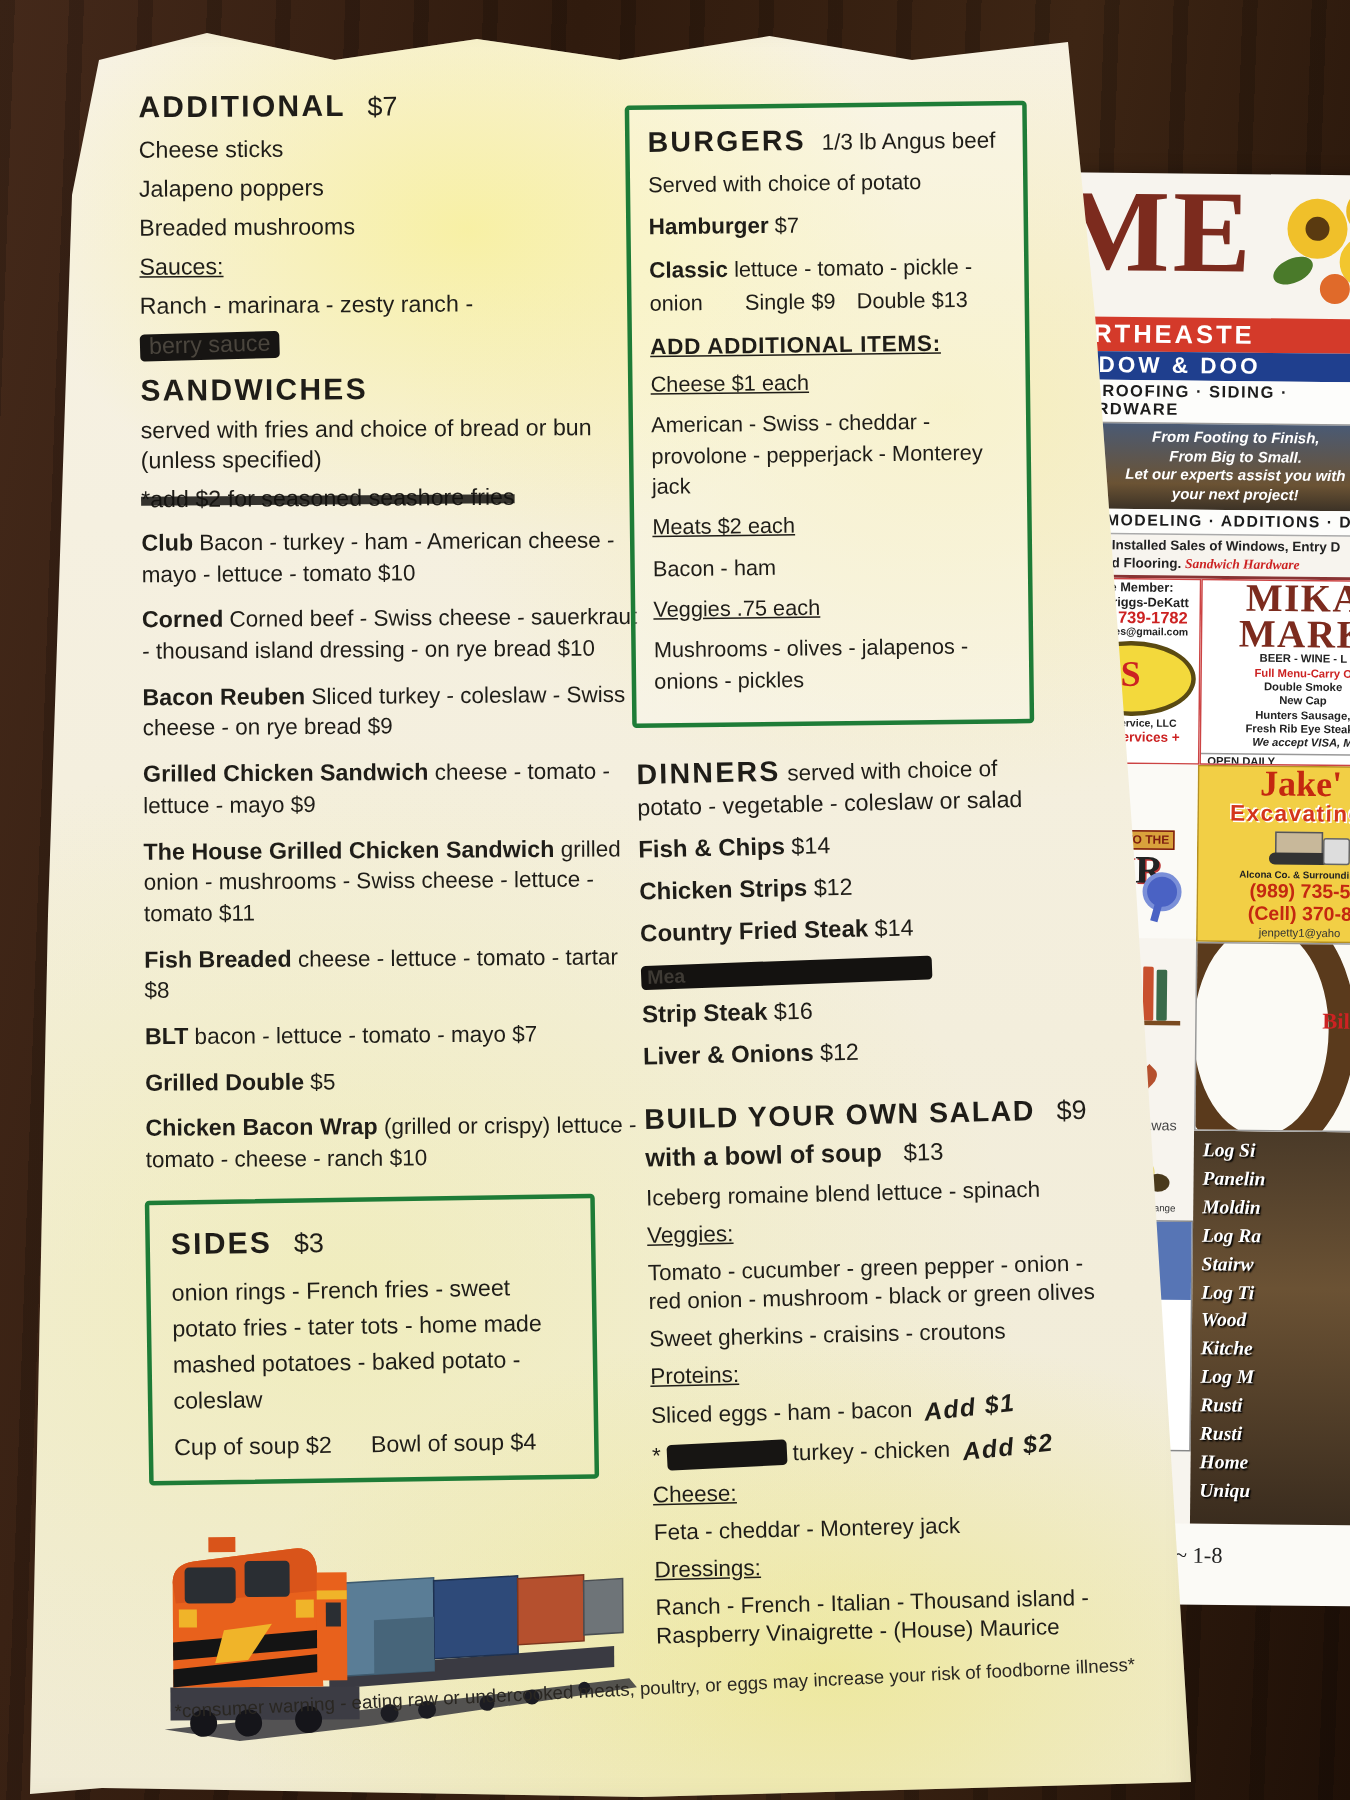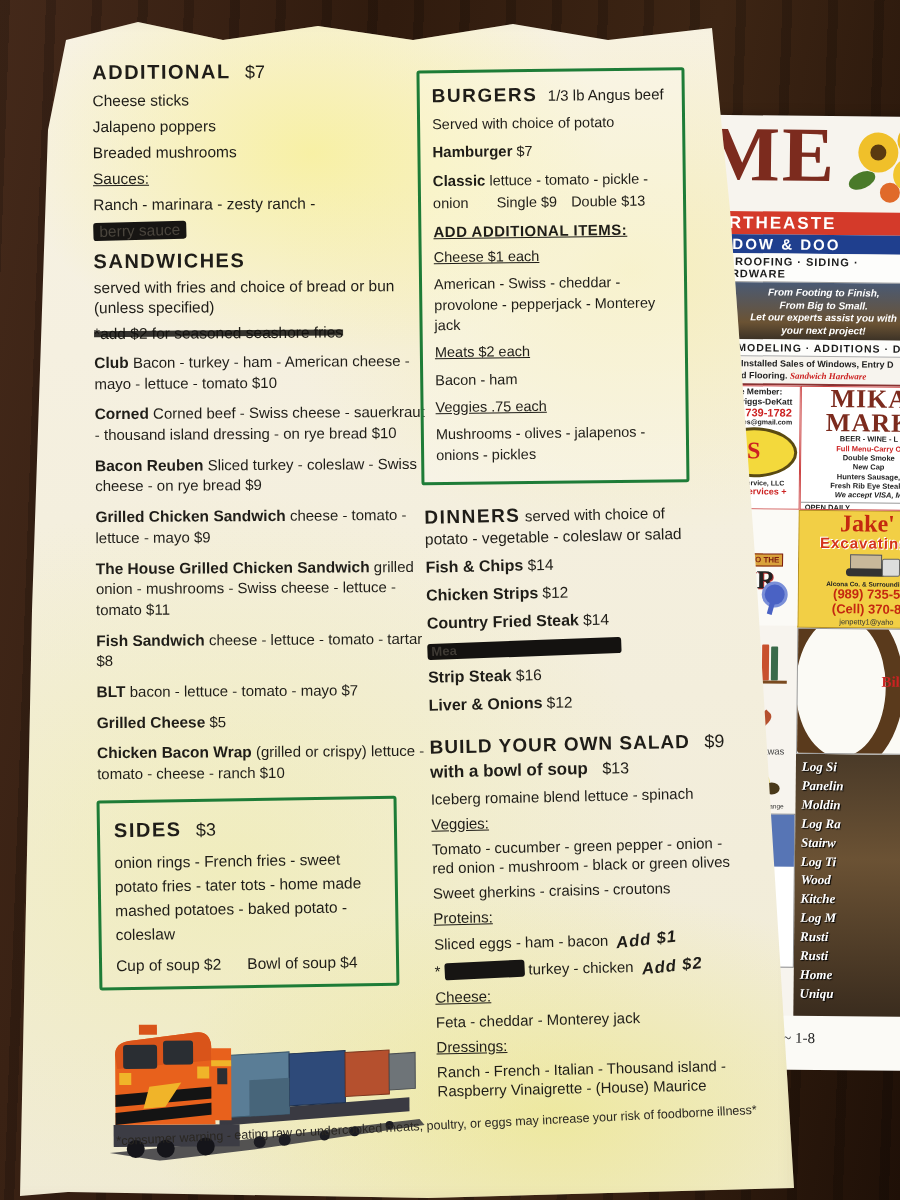--- a/index.html
+++ b/index.html
@@ -316,23 +316,23 @@
     </div>
     <div class="line" style="margin:2px 0">served with fries and choice of bread or bun</div>
     <div class="line" style="margin:2px 0">(unless specified)</div>
     <div class="line"><span class="seastrike">*add $2 for seasoned seashore fries</span></div>
 
     <div class="mi"><b>Club</b>  <span>Bacon - turkey - ham - American cheese - mayo - lettuce - tomato</span>  <span class="pr">$10</span></div>
     <div class="mi"><b>Corned</b>  <span>Corned beef - Swiss cheese - sauerkraut - thousand island dressing - on rye bread</span>  <span class="pr">$10</span></div>
     <div class="mi"><b>Bacon Reuben</b>  <span>Sliced turkey - coleslaw - Swiss cheese - on rye bread</span>  <span class="pr">$9</span></div>
     <div class="mi"><b>Grilled Chicken Sandwich</b>  <span>cheese - tomato - lettuce - mayo</span>  <span class="pr">$9</span></div>
     <div class="mi"><b>The House Grilled Chicken Sandwich</b>  <span>grilled onion - mushrooms - Swiss cheese - lettuce - tomato</span>  <span class="pr">$11</span></div>
-    <div class="mi"><b>Fish Sandwich</b>  <span>cheese - lettuce - tomato - tartar</span>  <span class="pr">$8</span></div>
+    <div class="mi"><b>Fish Breaded</b>  <span>cheese - lettuce - tomato - tartar</span>  <span class="pr">$8</span></div>
     <div class="mi"><b>BLT</b>  <span>bacon - lettuce - tomato - mayo</span>  <span class="pr">$7</span></div>
-    <div class="mi"><b>Grilled Cheese</b>  <span class="pr">$5</span></div>
+    <div class="mi"><b>Grilled Double</b>  <span class="pr">$5</span></div>
     <div class="mi"><b>Chicken Bacon Wrap</b>  <span>(grilled or crispy) lettuce - tomato - cheese - ranch</span>  <span class="pr">$10</span></div>
 
     <div class="greenbox sidesbox">
       <div class="sechead">
         <span class="h1">SIDES</span>
         <span class="hprice">$3</span>
       </div>
       <div class="mi" style="font-size:15.5px;line-height:1.55">onion rings - French fries - sweet potato fries - tater tots - home made mashed potatoes -  baked potato - coleslaw</div>
       <div class="soupline">
         <span><span>Cup of soup</span>  <span>$2</span></span>

